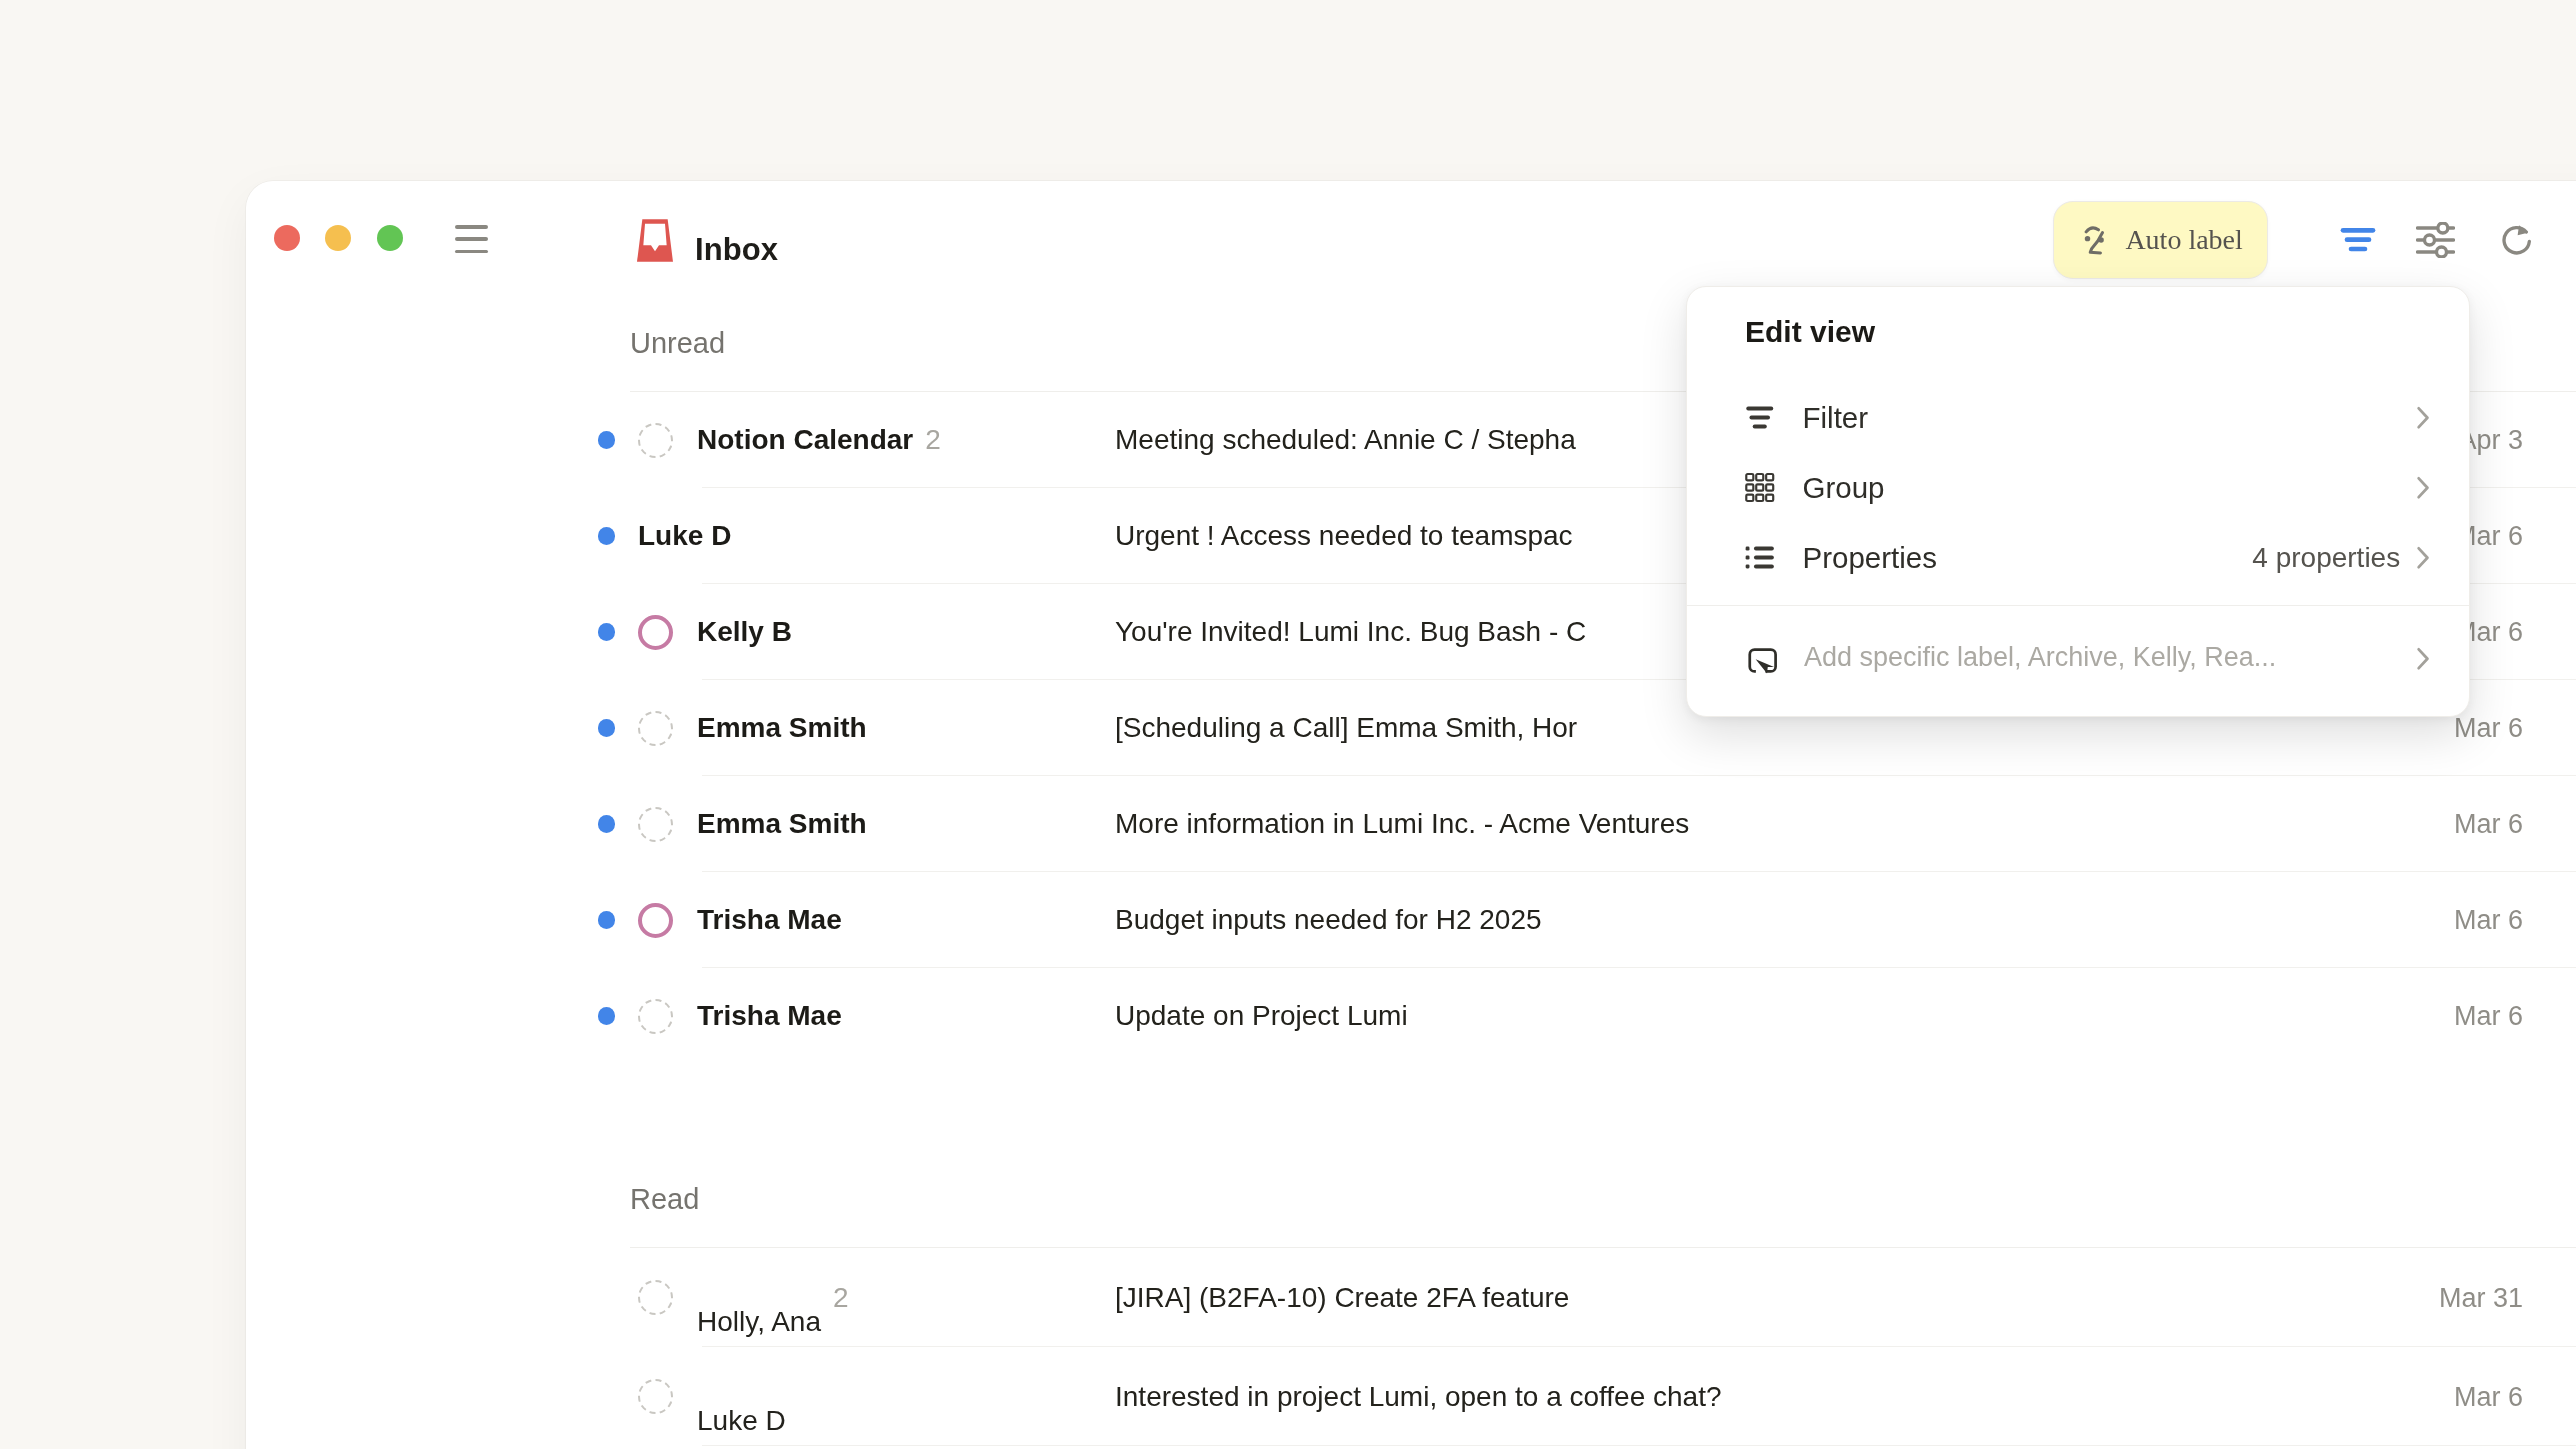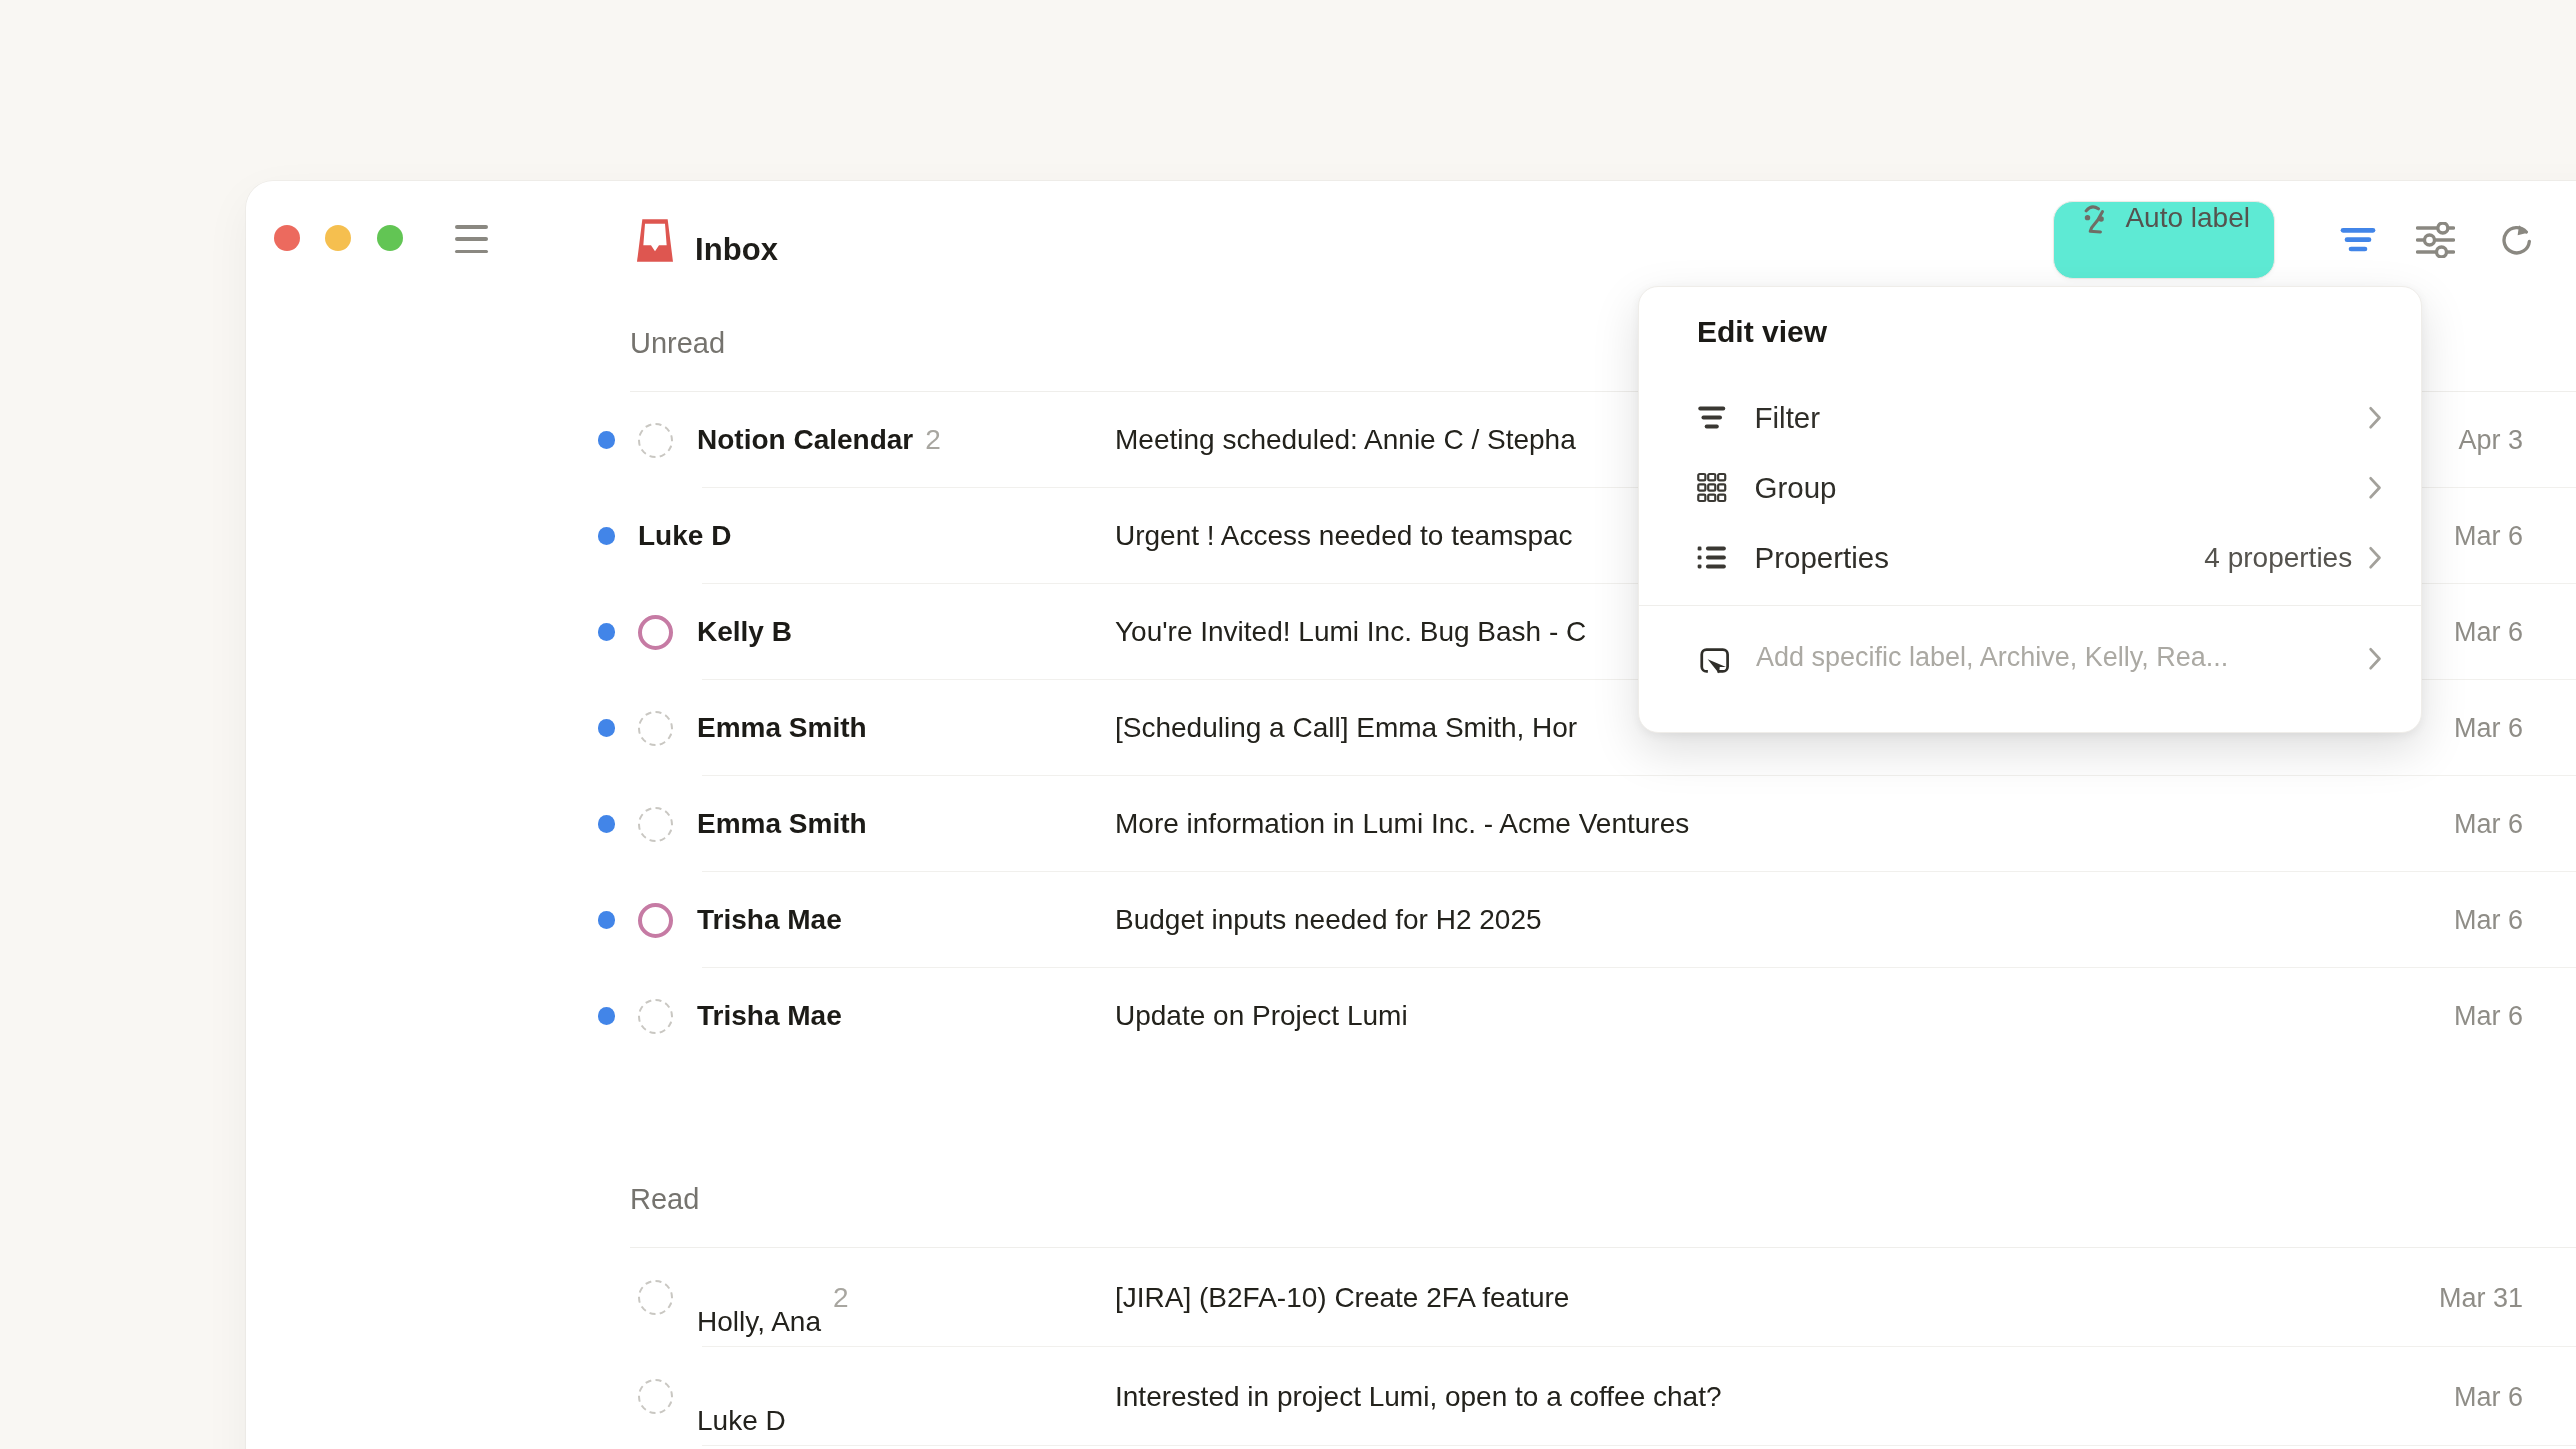--- a/index.html
+++ b/index.html
@@ -22,23 +22,23 @@
   .hamburger{position:absolute;left:209px;top:43px;width:33px;height:31px;cursor:pointer;}
   .hamburger span{position:absolute;left:0;right:0;height:3.7px;border-radius:2px;background:#8A8881;}
   .hamburger span:nth-child(1){top:1.3px;}
   .hamburger span:nth-child(2){top:13.4px;}
   .hamburger span:nth-child(3){top:25.5px;}
   .logo{position:absolute;left:391px;top:38px;width:36px;height:43px;}
   .app-title{position:absolute;left:449px;top:69px;transform:translateY(-50%);
     font-size:31px;font-weight:700;color:#1E1D19;letter-spacing:0.1px;}
   .pill{
     position:absolute;left:1807px;top:19.5px;height:78px;box-sizing:border-box;
-    display:flex;align-items:flex-start;gap:13.4px;padding:0 24px;
-    border:1.3px solid #ECEAE6;border-radius:20px;background:#5eead4;
-    box-shadow:0 1.3px 4px rgba(0,0,0,0.03);cursor:pointer;
+    display:flex;align-items:center;gap:13.4px;padding:0 24px;
+    border:1.3px solid #ECEAE6;border-radius:20px;background:#fef9c3;
+    box-shadow:0 1.3px 4px rgba(0,0,0,0.03);cursor:pointer;font-family:Liberation Serif, serif;
   }
   .pill .pill-label{font-size:28px;color:#55534E;}
   .icon-btn{position:absolute;top:37px;width:43px;height:43px;display:flex;align-items:center;justify-content:center;cursor:pointer;}
   .icon-btn.filter{left:2090px;}
   .icon-btn.sliders{left:2168px;}
   .icon-btn.refresh{left:2249px;}
   
   .list{position:absolute;left:0;top:114px;right:0;}
   .section-header{position:relative;height:97px;display:flex;align-items:center;}
   .section-header .section-label{margin-left:384px;font-size:29px;color:#75736E;}
@@ -54,24 +54,24 @@
   .avatar.ring{border:4.7px solid #C67BA4;}
   .sender{position:absolute;left:451px;top:50%;transform:translateY(-50%);display:flex;align-items:center;gap:12px;white-space:nowrap;text-align:right;}
   .email-row.no-avatar .sender{left:392px;}
   .sender-name{font-size:28px;font-weight:700;color:#1C1B17;}
   .section--read .sender-name{font-weight:400;color:#23221D;margin-top:48px;}
   .thread-count{font-size:28px;color:#A8A6A0;}
   .subject{position:absolute;left:869px;top:50%;transform:translateY(-50%);font-size:28px;color:#23221C;white-space:nowrap;z-index:1;}
   .date{position:absolute;right:138px;top:50%;transform:translateY(-50%);font-size:27px;color:#8F8D87;white-space:nowrap;}
   
   .popover{
-    position:absolute;left:1392px;top:105px;width:784px;box-sizing:border-box;
+    position:absolute;left:1440px;top:105px;width:784px;box-sizing:border-box;
     background:#FFFFFF;border:0.7px solid #EFEDE9;border-radius:20px;z-index:20;
     box-shadow:0 17.4px 47px rgba(0,0,0,0.13), 0 2.7px 9.4px rgba(0,0,0,0.05);
-    padding-bottom:20px;
+    padding-bottom:4px;
   }
   .pop-title{margin:25.5px 58px 32px 58px;font-size:30px;font-weight:700;color:#1B1A16;height:38px;line-height:38px;}
   .pop-item{height:70px;display:flex;align-items:center;padding:0 38px 0 58px;cursor:pointer;}
   .pop-item .pop-icon{width:29.5px;height:29.5px;margin-right:28px;flex:0 0 auto;display:flex;align-items:center;justify-content:center;}
   .pop-item .pop-label{font-size:29.5px;color:#2F2E29;}
   .pop-right{margin-left:auto;display:flex;align-items:center;gap:16px;}
   .pop-value{font-size:28px;color:#55534E;}
   .pop-divider{height:1.3px;background:#EFEEEB;margin-top:12px;}
   .pop-customize{display:flex;padding:36px 38px 35px 58px;cursor:pointer;align-items:flex-start;}
   .pop-customize .pop-icon{width:32px;height:29.5px;margin-right:27px;margin-top:5.4px;flex:0 0 auto;}

